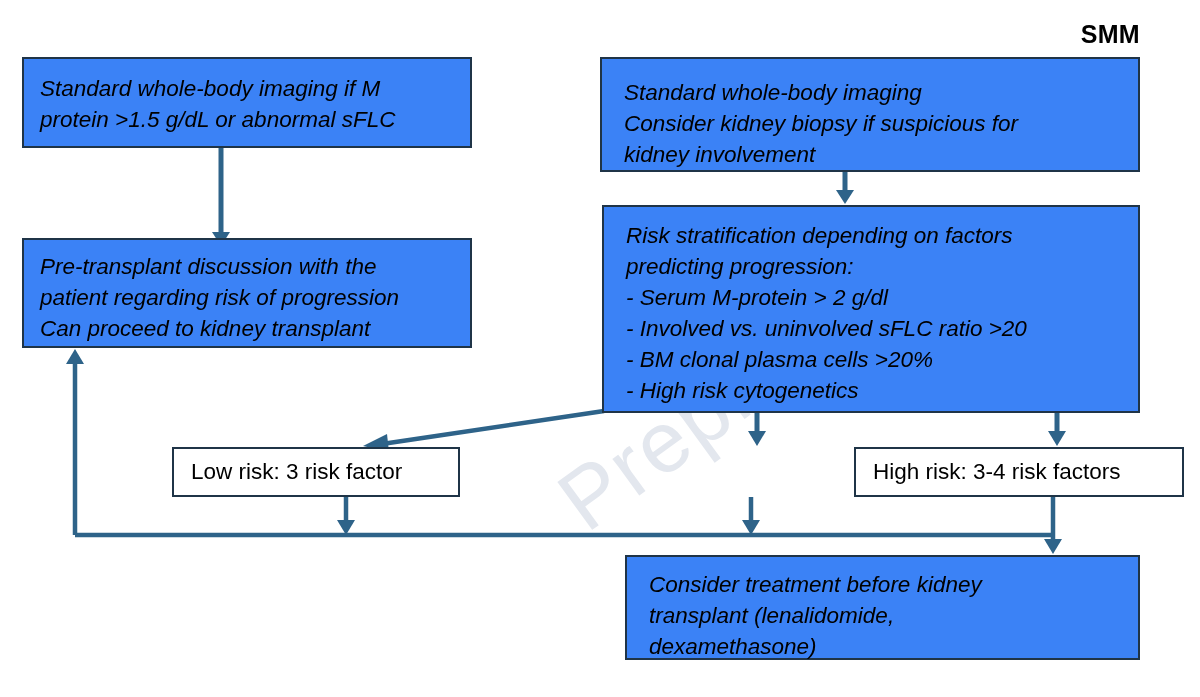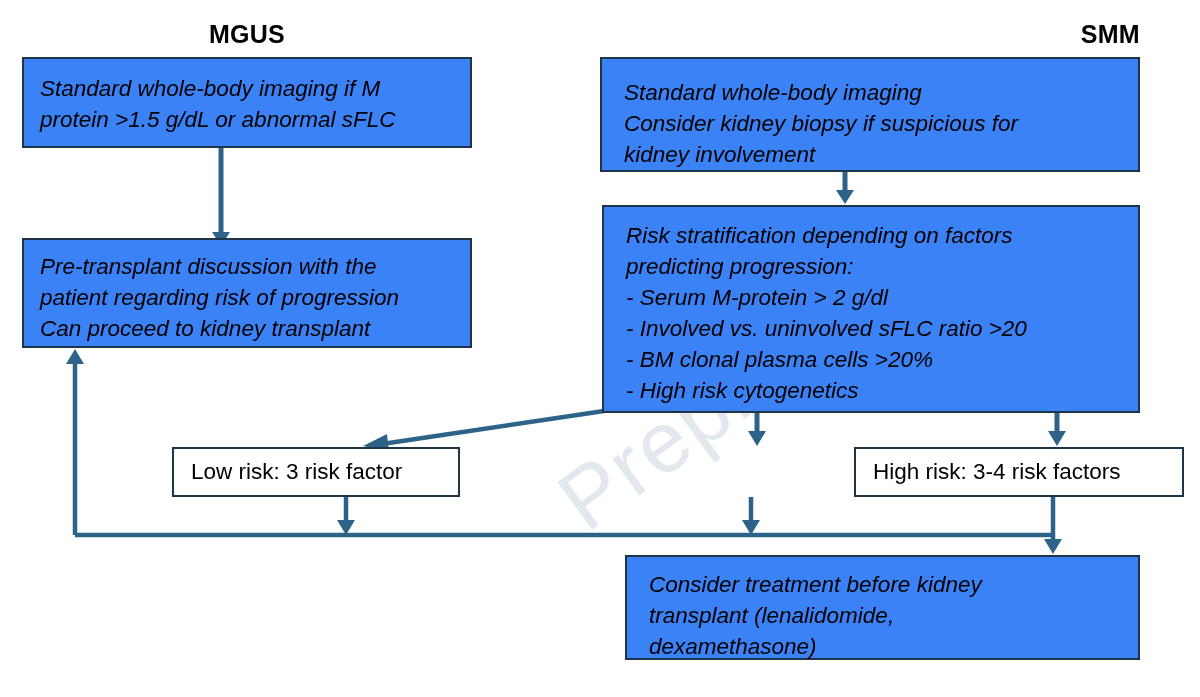--- a/index.html
+++ b/index.html
@@ -180,21 +180,20 @@
       <line x1="751" y1="497" x2="751" y2="522" stroke="#2e6389" stroke-width="4.5"></line>
       <polygon points="742,520 760,520 751,535" fill="#2e6389"></polygon>
     </g>
 
     <g>
       <line x1="1053" y1="497" x2="1053" y2="541" stroke="#2e6389" stroke-width="4.5"></line>
       <polygon points="1044,539 1062,539 1053,554" fill="#2e6389"></polygon>
     </g>
   </svg>
 
-  <div class="col-header" id="hdr-mgus">MGUS</div>
   <div class="col-header" id="hdr-smm">SMM</div>
 
   <div class="node" id="box-mgus-imaging">
     <span class="txt">Standard whole-body imaging if M
 protein &gt;1.5 g/dL or abnormal sFLC</span>
   </div>
 
   <div class="node" id="box-pretransplant">
     <span class="txt">Pre-transplant discussion with the
 patient regarding risk of progression

